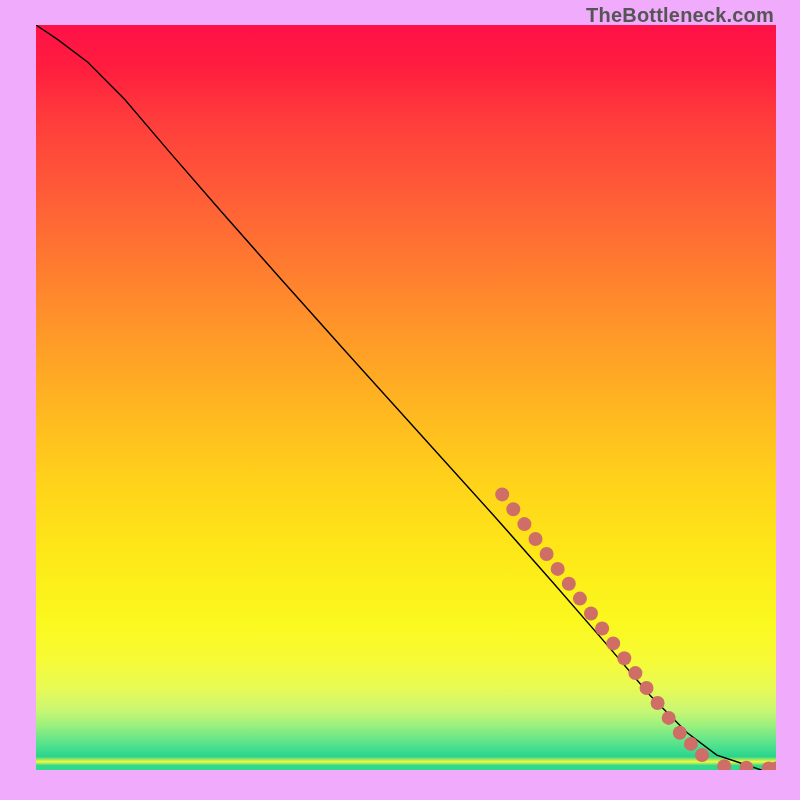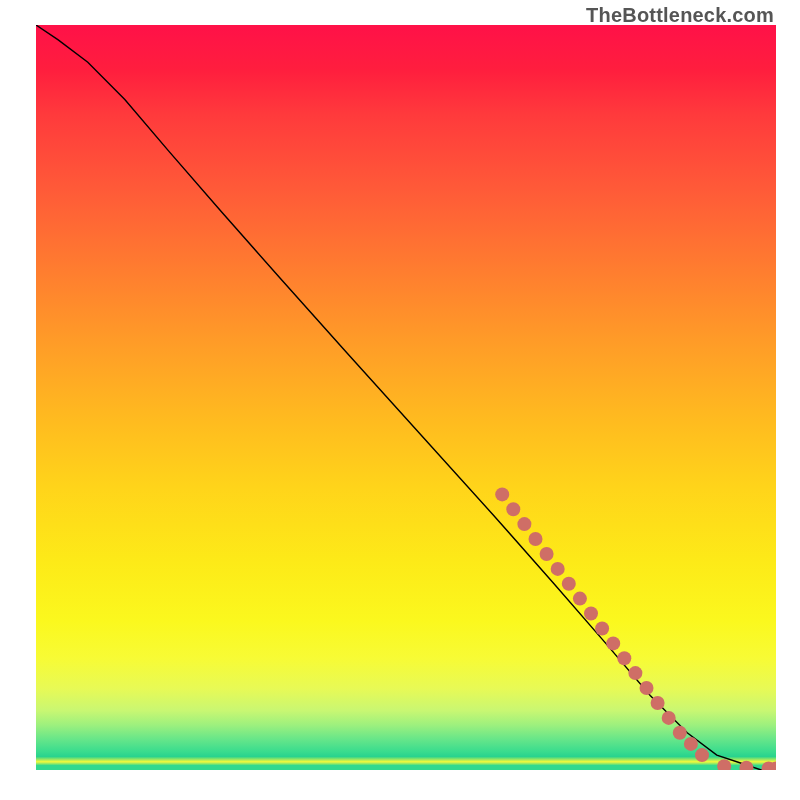--- a/index.html
+++ b/index.html
@@ -8,21 +8,21 @@
     width: 800px;
     height: 800px;
     background: #000;
     overflow: hidden;
     font-family: Arial, Helvetica, sans-serif;
   }
   .stage {
     position: relative;
     width: 800px;
     height: 800px;
-    background: #ffffff;
+    background: #f0abfc;
   }
   .plot {
     position: absolute;
     left: 36px;
     top: 25px;
     width: 740px;
     height: 745px;
     
     background: linear-gradient(
       to bottom,

